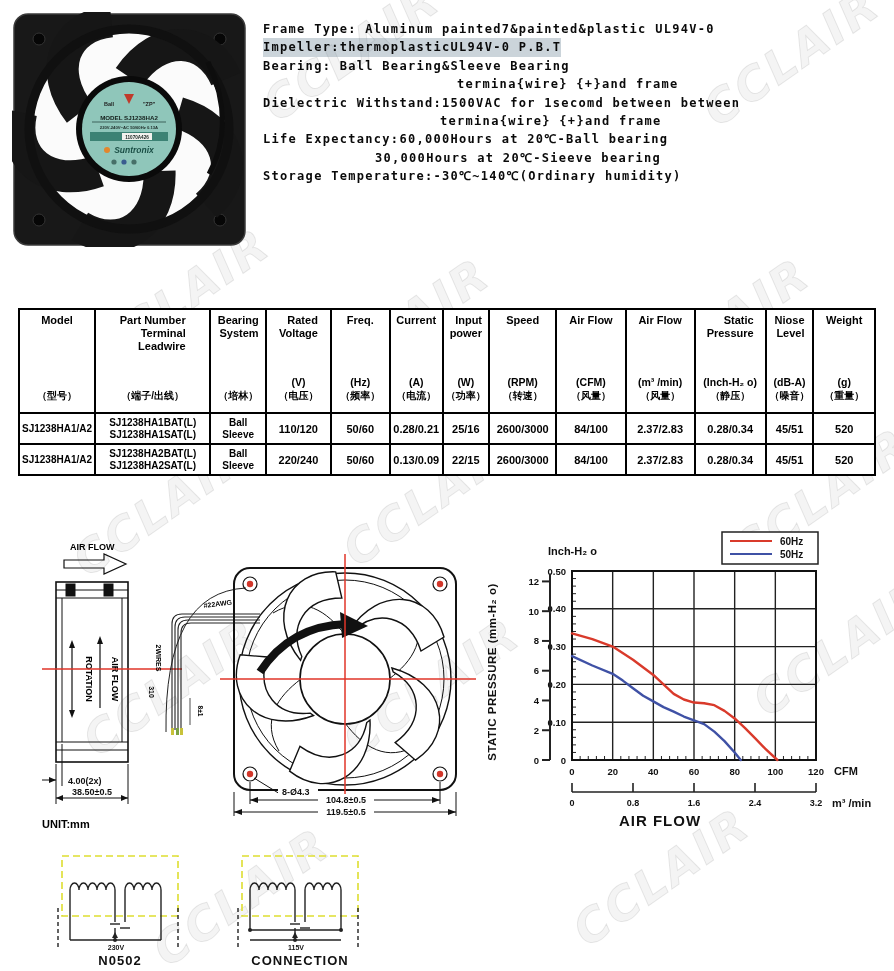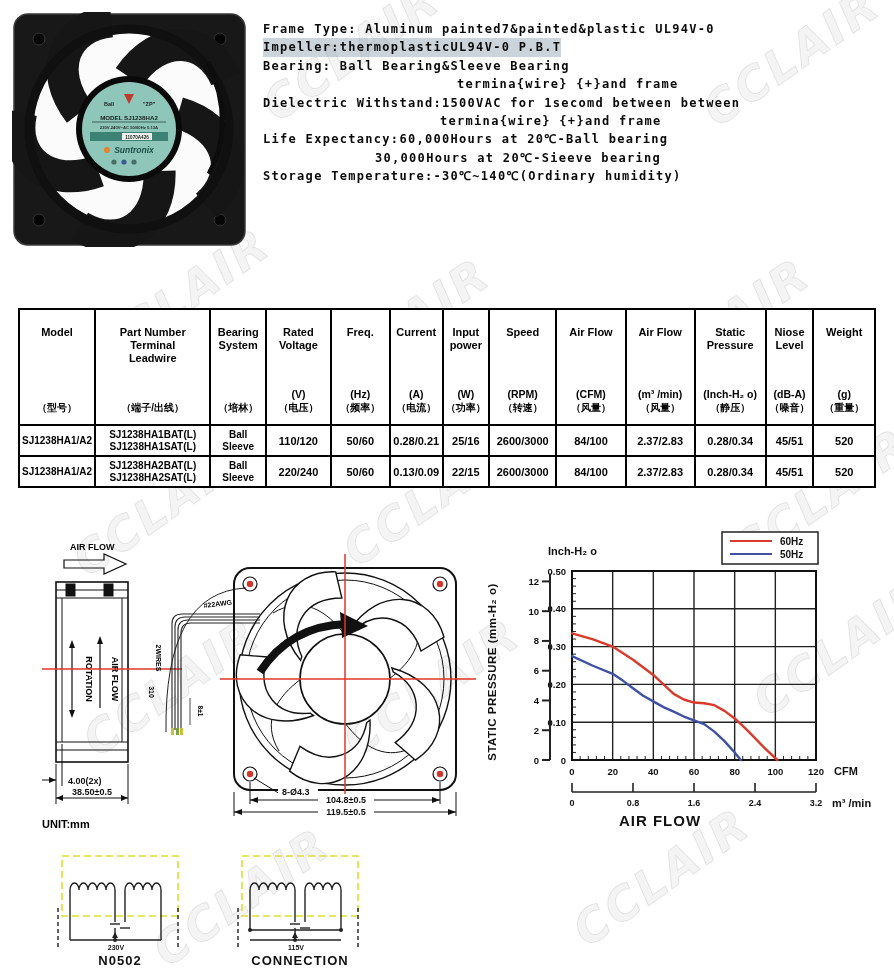--- a/index.html
+++ b/index.html
@@ -19,21 +19,21 @@
          color:#0a0a0a;z-index:2;}
   .spec-line{white-space:nowrap;}
   .spec-line.hl{background:rgba(118,142,158,0.38);display:inline-block;}
   .i1{padding-left:194px;} .i2{padding-left:177px;} .i3{padding-left:112px;}
 
   
   .spec-table{position:absolute;left:18px;top:308px;width:858px;border-collapse:collapse;
               z-index:2;background:#fff;}
   .spec-table th,.spec-table td{border:2px solid #000;padding:1px 2px;text-align:center;
               font-weight:700;color:#000;vertical-align:middle;}
-  .spec-table th{height:94px;padding:16px 2px 4px 2px;vertical-align:top;}
+  .spec-table th{height:94px;padding:4px 2px 4px 2px;vertical-align:top;text-align:right;}
   .hc{display:flex;flex-direction:column;height:88px;align-items:center;}
   .hc .en{font-size:11px;line-height:13px;white-space:pre-line;}
   .hc .sp{flex:1;}
   .hc .un{font-size:10.5px;line-height:13px;}
   .hc .cn{font-size:10px;line-height:13px;}
   .spec-table td{font-size:11px;height:27px;white-space:pre-line;line-height:12px;}
   .spec-table td.small{font-size:10px;}
 
   .sheet-svg{position:absolute;z-index:2;}
   svg text{font-family:"Liberation Sans",sans-serif;}

